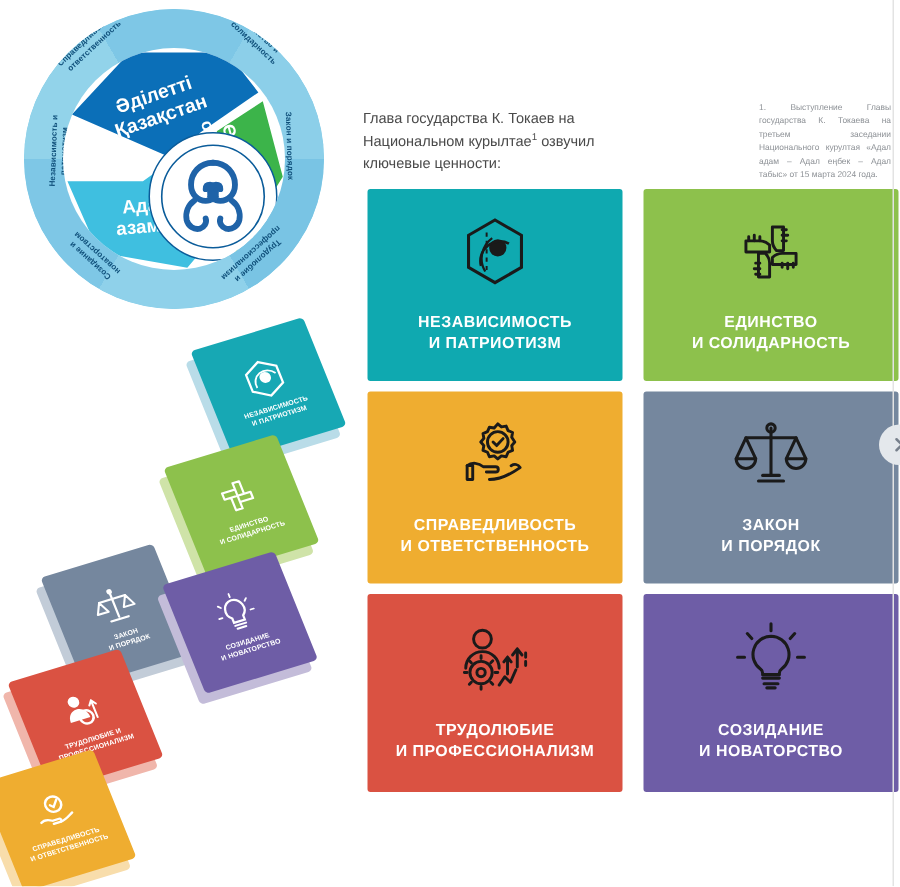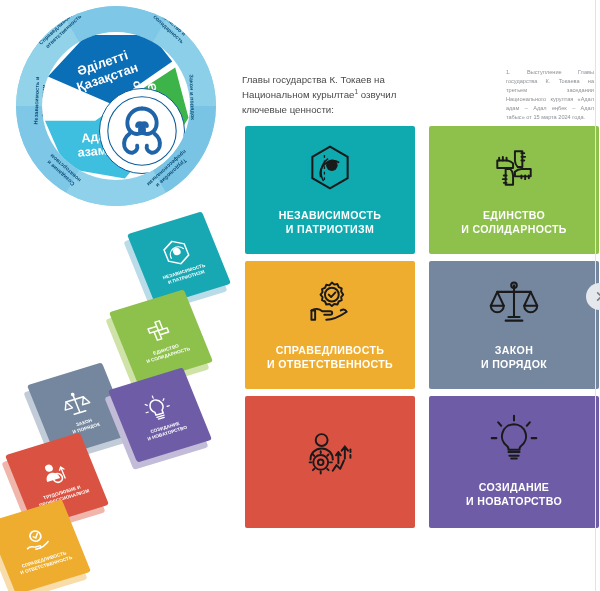--- a/index.html
+++ b/index.html
@@ -361,21 +361,21 @@
           </svg>
         </span>
         <span class="tilt-label" style="white-space:pre-line;">СПРАВЕДЛИВОСТЬ
 И ОТВЕТСТВЕННОСТЬ</span>
       </div>
     </div>
   </div>
 
   <div id="content-column">
 
-    <p id="intro-text"><span>Главы государства К. Токаев на Национальном курылтае</span><sup>1</sup><span> озвучил ключевые ценности:</span></p>
+    <p id="intro-text"><span>Глава государства К. Токаев на Национальном курылтае</span><sup>1</sup><span> озвучил ключевые ценности:</span></p>
 
     <p id="footnote">1. Выступление Главы государства К. Токаева на третьем заседании Национального курултая «Адал адам – Адал еңбек – Адал табыс» от 15 марта 2024 года.</p>
 
     <div id="tile-grid">
 
       <div class="tile" style="background:#0fa9b0;">
         <span class="tile-icon">
           <svg viewBox="0 0 56 56" aria-hidden="true">
             <path d="M28 5 L47 16 L47 39 L28 50 L9 39 L9 16 Z" fill="none" stroke="#1a1a1a" stroke-width="2.2"></path>
             <circle cx="30" cy="25" r="6.2" fill="#1a1a1a"></circle>
@@ -459,20 +459,22 @@
               <circle cx="18" cy="37" r="8"></circle>
               <circle cx="18" cy="37" r="3"></circle>
               <path d="M18 27v-2M18 49v-2M8 37h-2M30 37h-2M11 30l-1.4-1.4M26.4 45.4 25 44M11 44l-1.4 1.4M26.4 28.6 25 30"></path>
               <path d="M31 46l4-6 4 4 4-9"></path>
               <path d="M44 33V20M44 20l-3.4 4.4M44 20l3.4 4.4"></path>
               <path d="M37 38V26M37 26l-2.6 3.4M37 26l2.6 3.4"></path>
               <path d="M50 32V20" stroke-dasharray="3 3"></path>
             </g>
           </svg>
         </span>
+        <span class="tile-label">ТРУДОЛЮБИЕ
+И ПРОФЕССИОНАЛИЗМ</span>
       </div>
 
       <div class="tile" style="background:#6e5da6;">
         <span class="tile-icon">
           <svg viewBox="0 0 56 56" aria-hidden="true">
             <g fill="none" stroke="#1a1a1a" stroke-width="2.2" stroke-linecap="round" stroke-linejoin="round">
               <path d="M28 11a13 13 0 0 0-7.6 23.5c1.1.8 1.6 1.8 1.6 3v1h12v-1c0-1.2.5-2.2 1.6-3A13 13 0 0 0 28 11z"></path>
               <path d="M22 41h12M23 45h10M25 48h6"></path>
               <path d="M28 2v5M11 9l3.2 3.6M45 9l-3.2 3.6M4 26h5M47 26h5"></path>
             </g>

